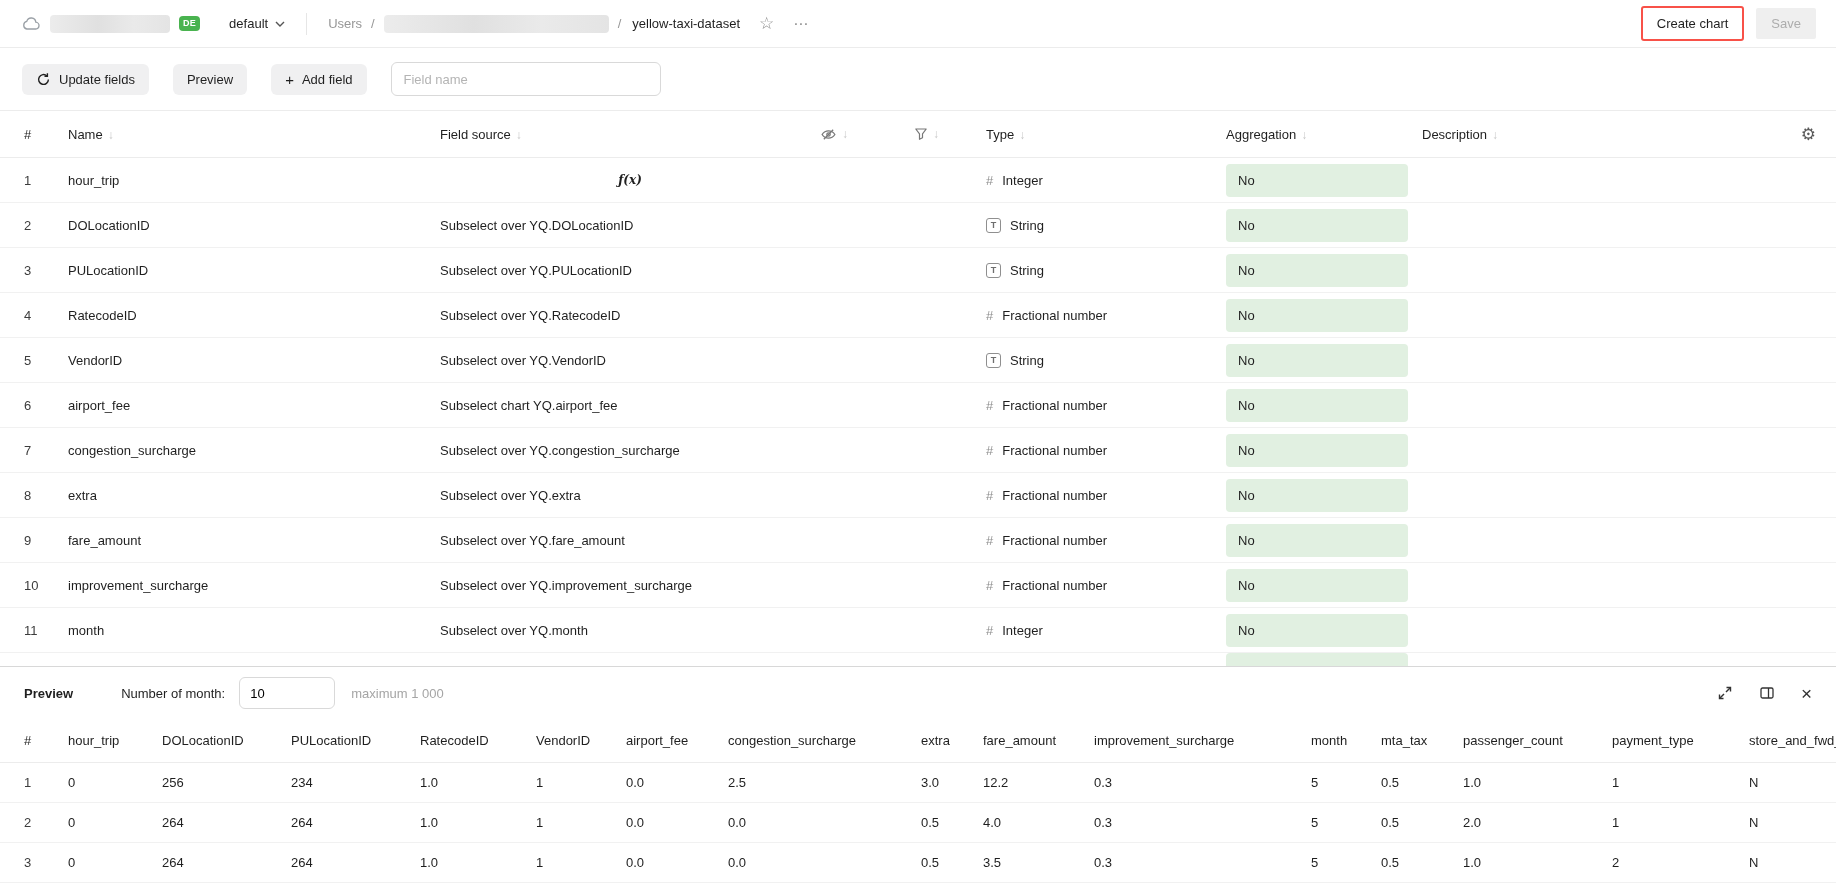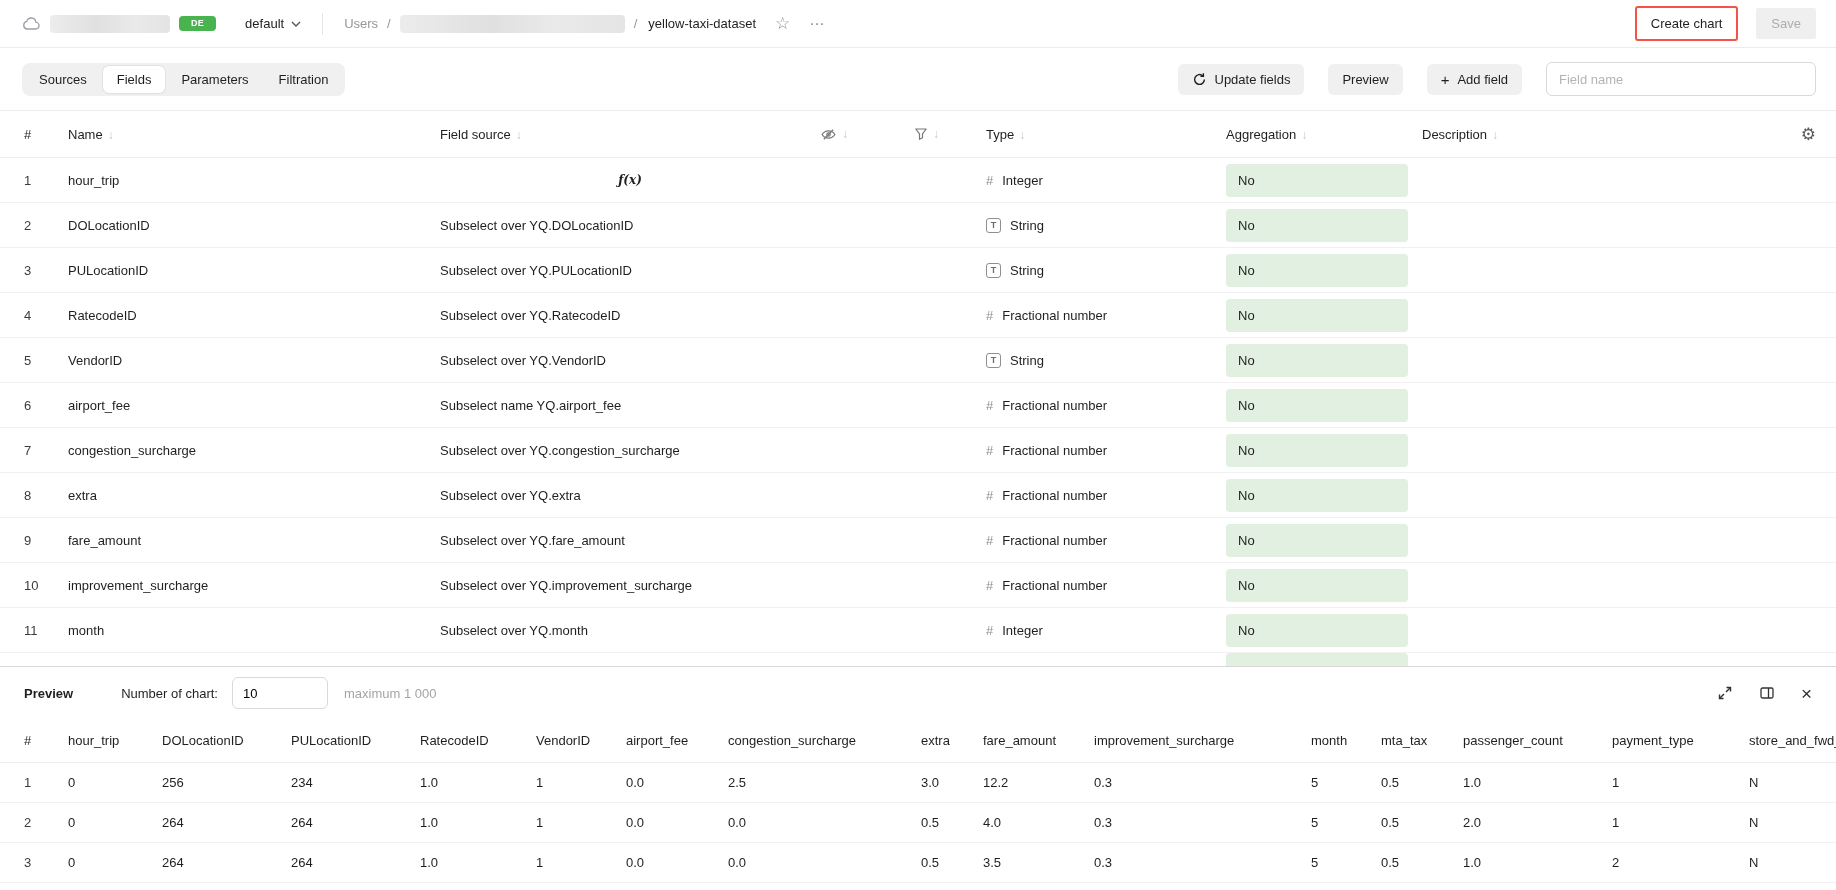--- a/index.html
+++ b/index.html
@@ -9,29 +9,29 @@
   
   .app-header { height: 48px; display: flex; align-items: center; justify-content: space-between;
     padding: 0 20px 0 22px; border-bottom: 1px solid #ececec; }
   .hdr-left { display: flex; align-items: center; gap: 9px; }
   .cloud-ic { display: flex; align-items: center; }
   .redact { height: 18px; border-radius: 4px;
     background: linear-gradient(90deg, #ececec, #e0e0e0 40%, #eaeaea 70%, #e4e4e4); filter: blur(0.6px); }
   .redact.w1 { width: 120px; }
   .redact.w2 { width: 225px; }
   .badge-de { background: #49b34f; color: #fff; font-size: 9px; font-weight: 700;
-    border-radius: 4px; padding: 3px 12px; line-height: 1; letter-spacing: .3px; }
+    border-radius: 4px; padding: 3px 4px; line-height: 1; letter-spacing: .3px; }
   .ws-name { font-weight: 500; margin-left: 20px; }
   .chev { display: flex; align-items: center; margin-left: -2px; }
   .v-div { width: 1px; height: 22px; background: #e6e6e6; margin: 0 12px; }
   .crumb-dim { color: #979797; }
   .crumb-cur { color: #1f1f1f; margin-left: 2px; }
   .star { color: #8f8f8f; font-size: 17px; margin-left: 10px; cursor: pointer; }
   .more { color: #8f8f8f; font-size: 15px; letter-spacing: 1px; margin-left: 10px; cursor: pointer; }
-  .hdr-right { display: flex; align-items: center; gap: 18px; padding-left: 24px; }
+  .hdr-right { display: flex; align-items: center; gap: 12px; padding-left: 24px; }
   .annotation-box { border: 2px solid #f85148; border-radius: 3px; padding: 2px; }
   .btn-plain { background: #fff; border: none; font-size: 13px; padding: 6px 12px;
     font-family: inherit; cursor: pointer; color: #1f1f1f; }
   .btn-disabled { background: #efefef; color: #adadad; border: none; border-radius: 2px;
     padding: 8px 15px; font-size: 13px; font-family: inherit; }
 
   
   .toolbar { height: 62px; display: flex; align-items: center; justify-content: space-between;
     padding: 0 20px 0 22px; }
   .seg { background: #f0f0f1; border-radius: 8px; padding: 3px; display: inline-flex; gap: 2px; }
@@ -115,26 +115,20 @@
   </div>
   <div class="hdr-right">
     <div class="annotation-box">
       <button class="btn-plain">Create chart</button>
     </div>
     <button class="btn-disabled">Save</button>
   </div>
 </div>
 
 <div class="toolbar">
-  <div class="seg">
-    <span class="seg-item">Sources</span>
-    <span class="seg-item active">Fields</span>
-    <span class="seg-item">Parameters</span>
-    <span class="seg-item">Filtration</span>
-  </div>
   <div class="tb-right">
     <button class="btn-gray">
       <span style="display:flex;">
         <svg width="15" height="15" viewBox="0 0 15 15">
             <path d="M12.4 7.5a4.9 4.9 0 1 1-1.5-3.55" fill="none" stroke="#1f1f1f" stroke-width="1.4"></path>
             <polyline points="11.4,1.3 11.4,4.2 8.5,4.2" fill="none" stroke="#1f1f1f" stroke-width="1.4"></polyline>
           </svg>
       </span>
       <span>Update fields</span>
     </button>
@@ -249,21 +243,21 @@
         <span>String</span>
       </div>
     <div><span class="pill">No</span></div>
     <div></div>
       <div></div>
   </div>
 
   <div class="f-grid f-row">
     <div class="c-idx">6</div>
     <div>airport_fee</div>
-    <div>Subselect name YQ.airport_fee</div>
+    <div>Subselect chart YQ.airport_fee</div>
     <div></div>
       <div></div>
     <div class="c-type">
         <span class="ticon hash">#</span>
         <span>Fractional number</span>
       </div>
     <div><span class="pill">No</span></div>
     <div></div>
       <div></div>
   </div>
@@ -342,21 +336,21 @@
     <div></div>
       <div></div>
   </div>
 
   <div class="row-partial"><span class="pill"></span></div>
 </div>
 
 <div class="preview-panel">
   <div class="pv-bar">
     <span class="pv-title">Preview</span>
-    <span class="pv-rowslbl">Number of chart:</span>
+    <span class="pv-rowslbl">Number of month:</span>
     <input class="pv-num" value="10" style="">
     <span class="pv-max">maximum 1 000</span>
     <span class="pv-icons">
       <span>
         <svg width="16" height="16" viewBox="0 0 16 16" fill="none" stroke="#333" stroke-width="1.4">
             <path d="M9.5 2.5h4v4"></path>
             <path d="M13.5 2.5 9 7"></path>
             <path d="M6.5 13.5h-4v-4"></path>
             <path d="M2.5 13.5 7 9"></path>
           </svg>

